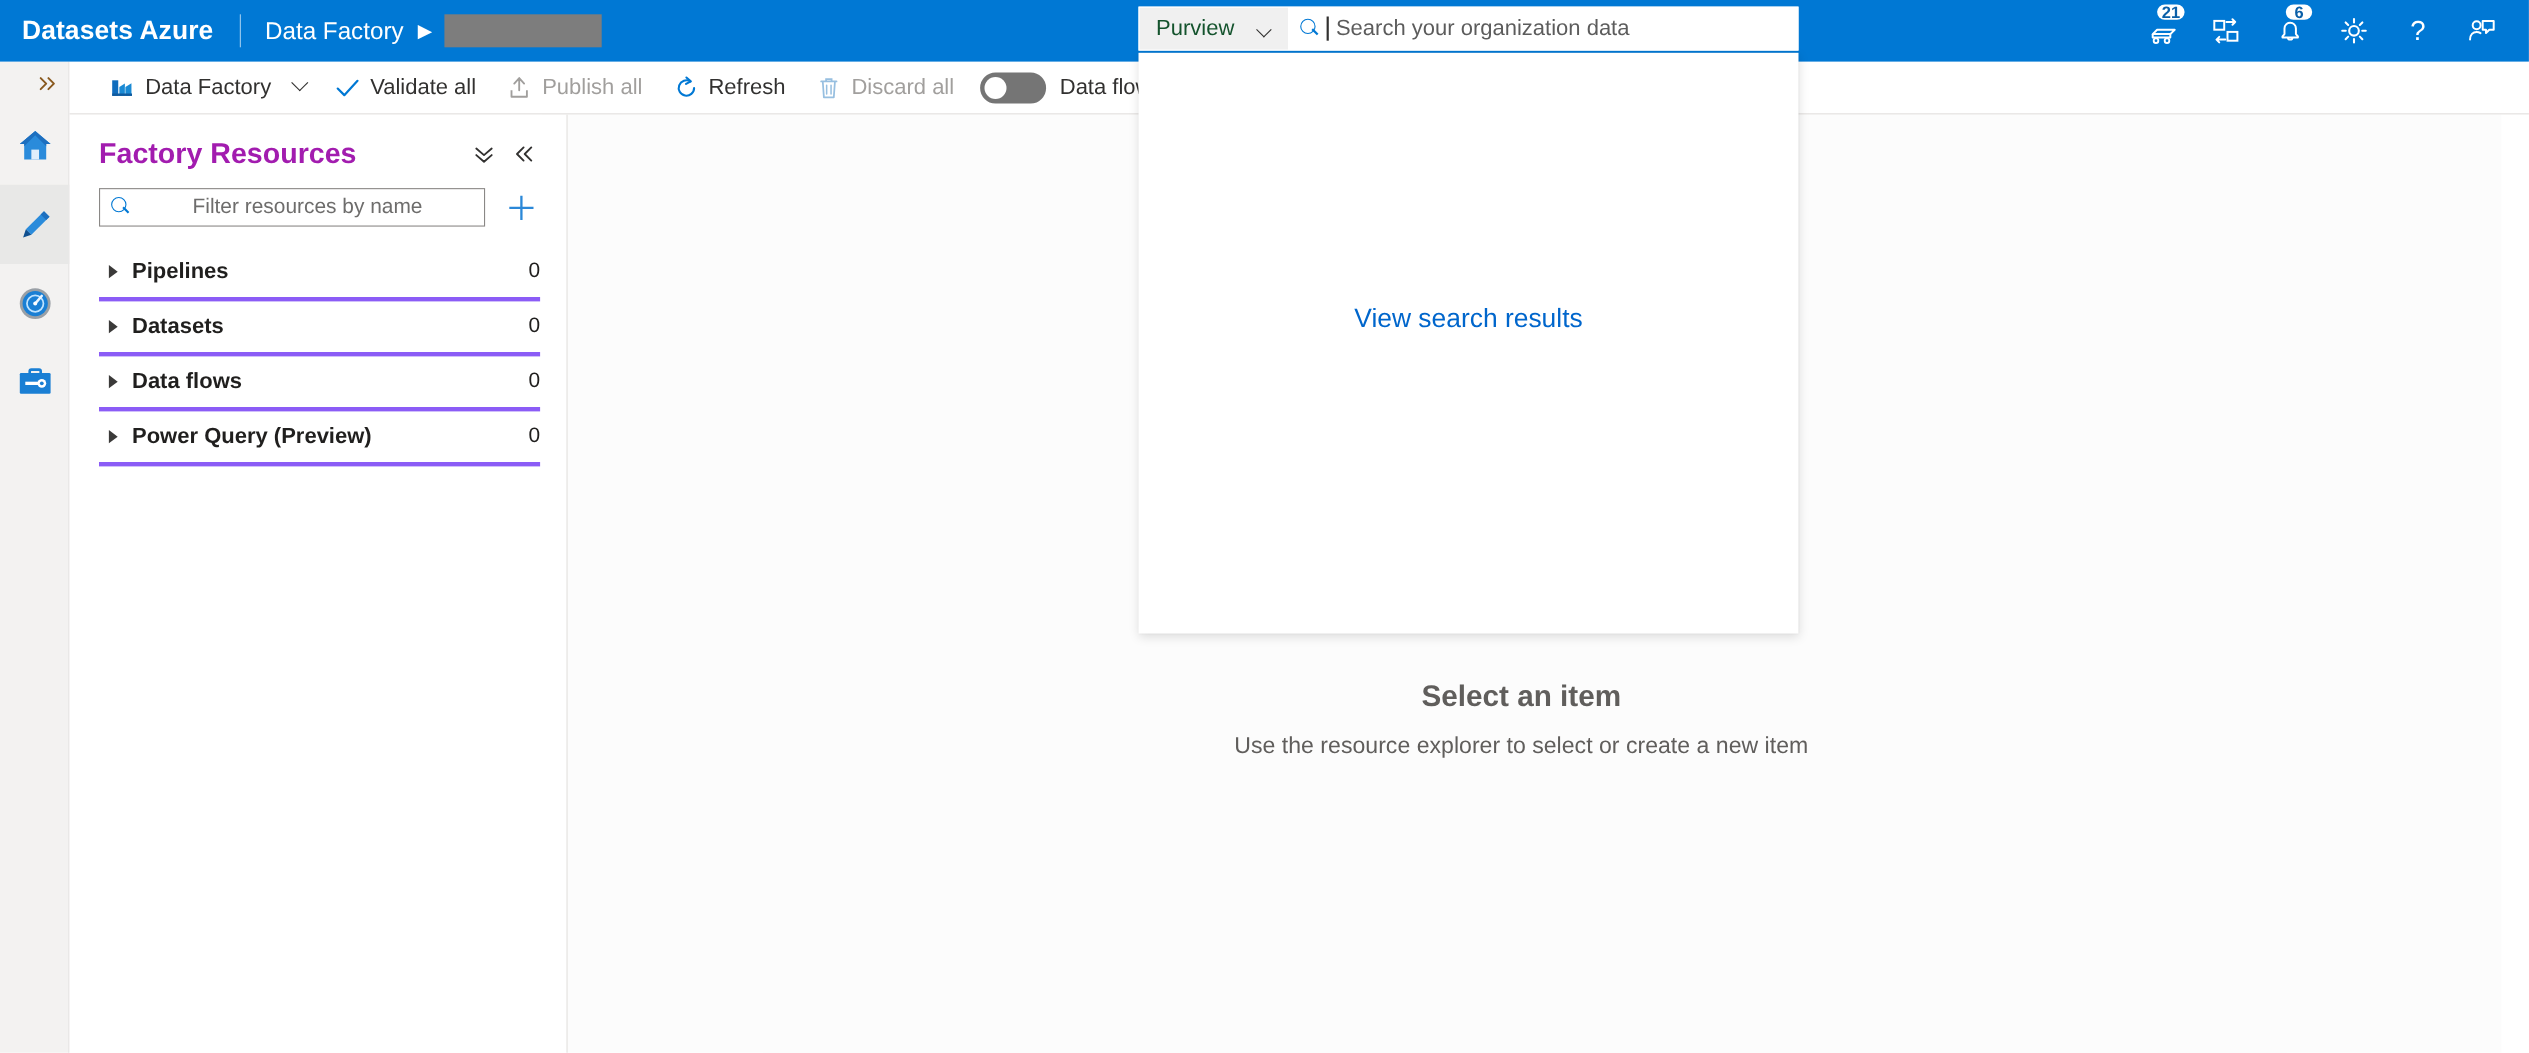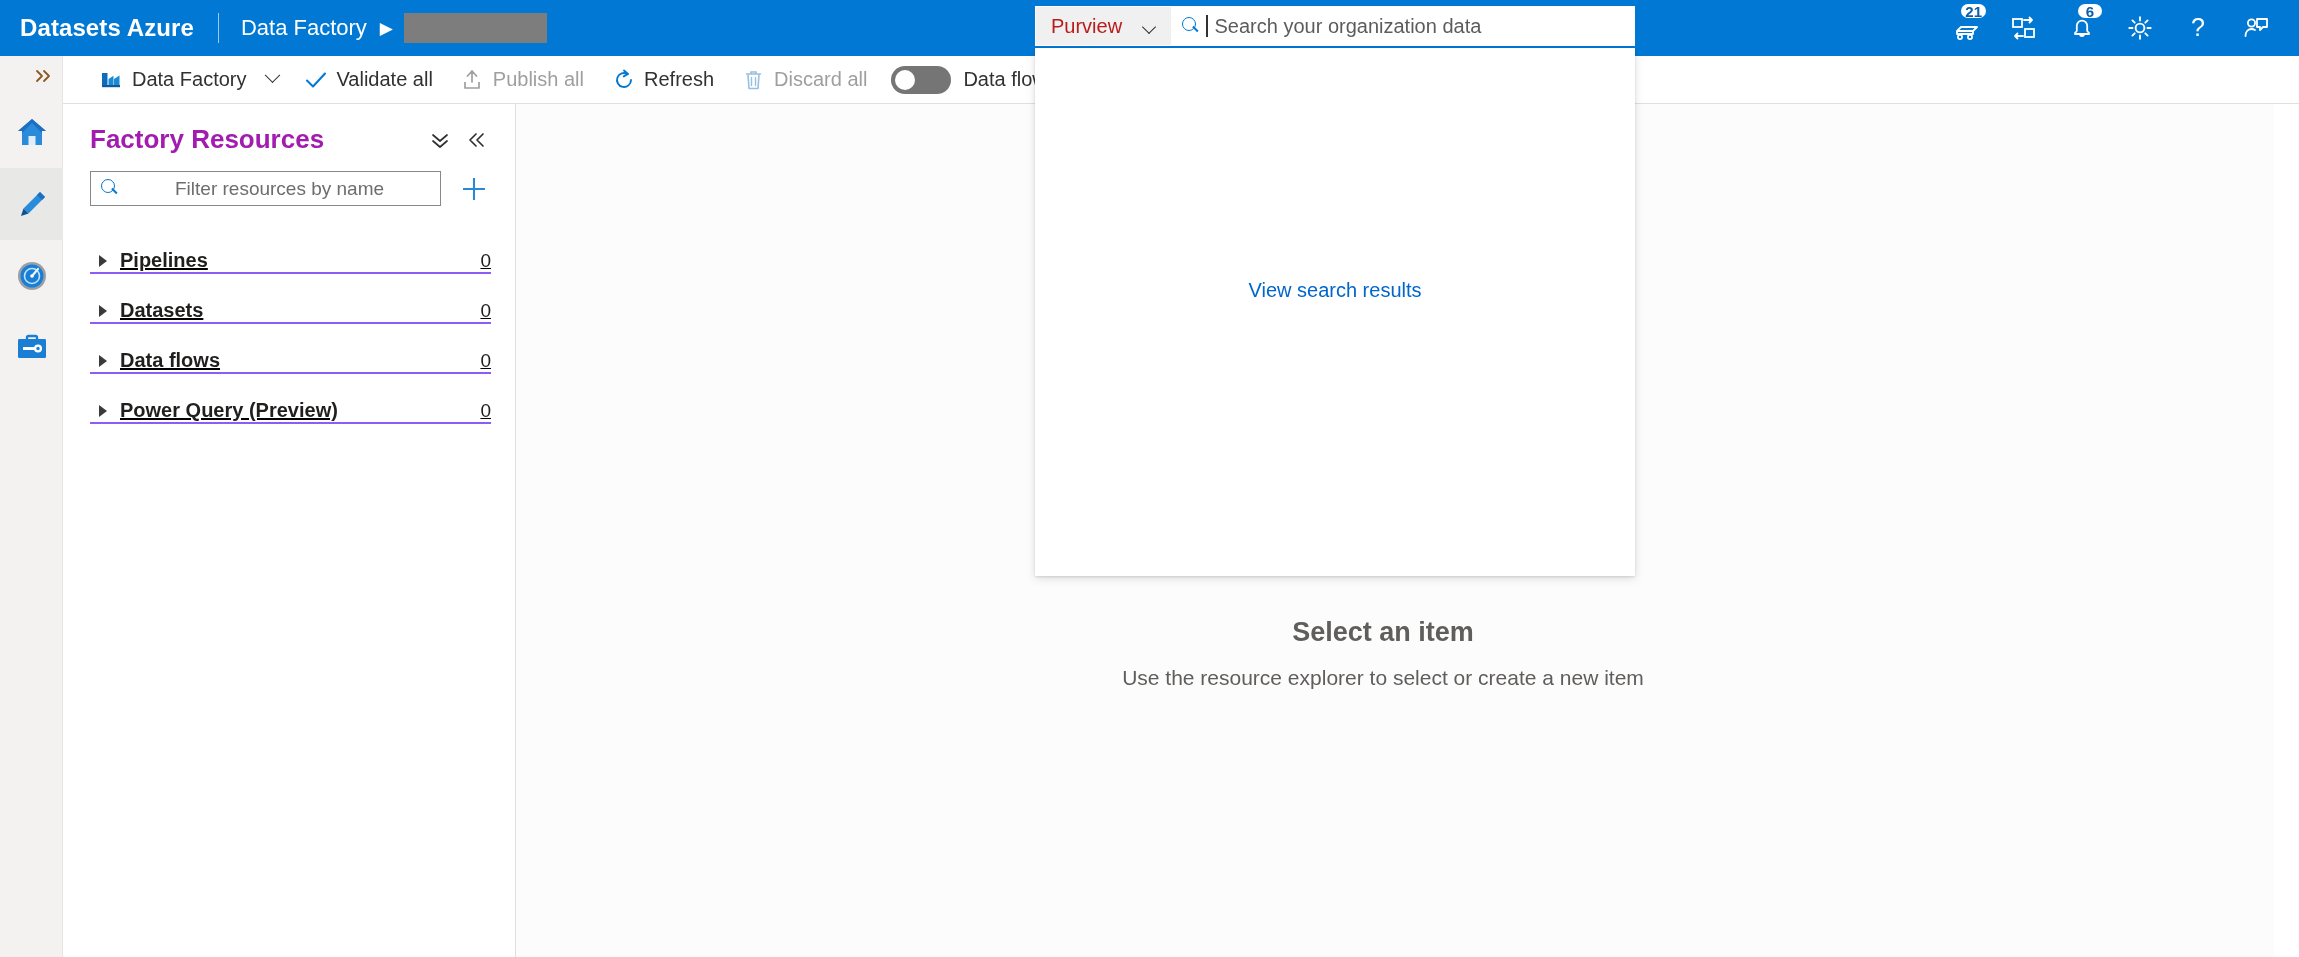--- a/index.html
+++ b/index.html
@@ -60,21 +60,21 @@
   .scope-select {
     width: 135px; height: 100%;
     background: #f0f0f0;
     display: flex; align-items: center;
     justify-content: space-between;
     padding: 0 13px 0 15px;
     cursor: pointer;
     border: none;
   }
   .scope-label {
-    font-size: 20px; color: #b91c1c;
+    font-size: 20px; color: #14532d;
     font-family: "Liberation Sans", sans-serif;
   }
   .chev {
     width: 15px; height: 9px;
     position: relative;
   }
   .chev::before {
     content: ""; position: absolute;
     left: 1px; top: 0;
     width: 9px; height: 9px;
@@ -125,21 +125,21 @@
     left: 1035px; top: 48px;
     width: 600px; height: 528px;
     background: #ffffff;
     box-shadow: 0 3.2px 9px rgba(0,0,0,.13), 0 .6px 2px rgba(0,0,0,.11);
     z-index: 44;
     display: flex;
     align-items: center;
     justify-content: center;
   }
   .view-results {
-    font-size: 20px;
+    font-size: 24px;
     color: #0066cc;
     cursor: pointer;
     margin-top: -44px;
   }
 
   
   .topicons {
     position: absolute;
     right: 14px; top: 0;
     height: 56px;
@@ -294,24 +294,23 @@
   }
   .plus-btn {
     width: 34px; height: 34px;
     margin-left: 16px;
     display: flex; align-items: center; justify-content: center;
     cursor: pointer;
   }
   .tree { margin-top: 18px; padding: 0 24px 0 27px; }
   .tree-row {
     height: 50px;
-    display: flex; align-items: flex-end;
-    border-bottom: 2px solid #8b5cf6;
-    cursor: pointer;
-    text-decoration: underline;
+    display: flex; align-items: center;
+    border-bottom: 4px solid #8b5cf6;
+    cursor: pointer;
   }
   .tri {
     width: 22px; height: 22px;
     display: flex; align-items: center; justify-content: center;
     margin-right: 6px; margin-left: 2px;
   }
   .tri::before {
     content: "";
     width: 0; height: 0;
     border-left: 8px solid #3b3a39;

